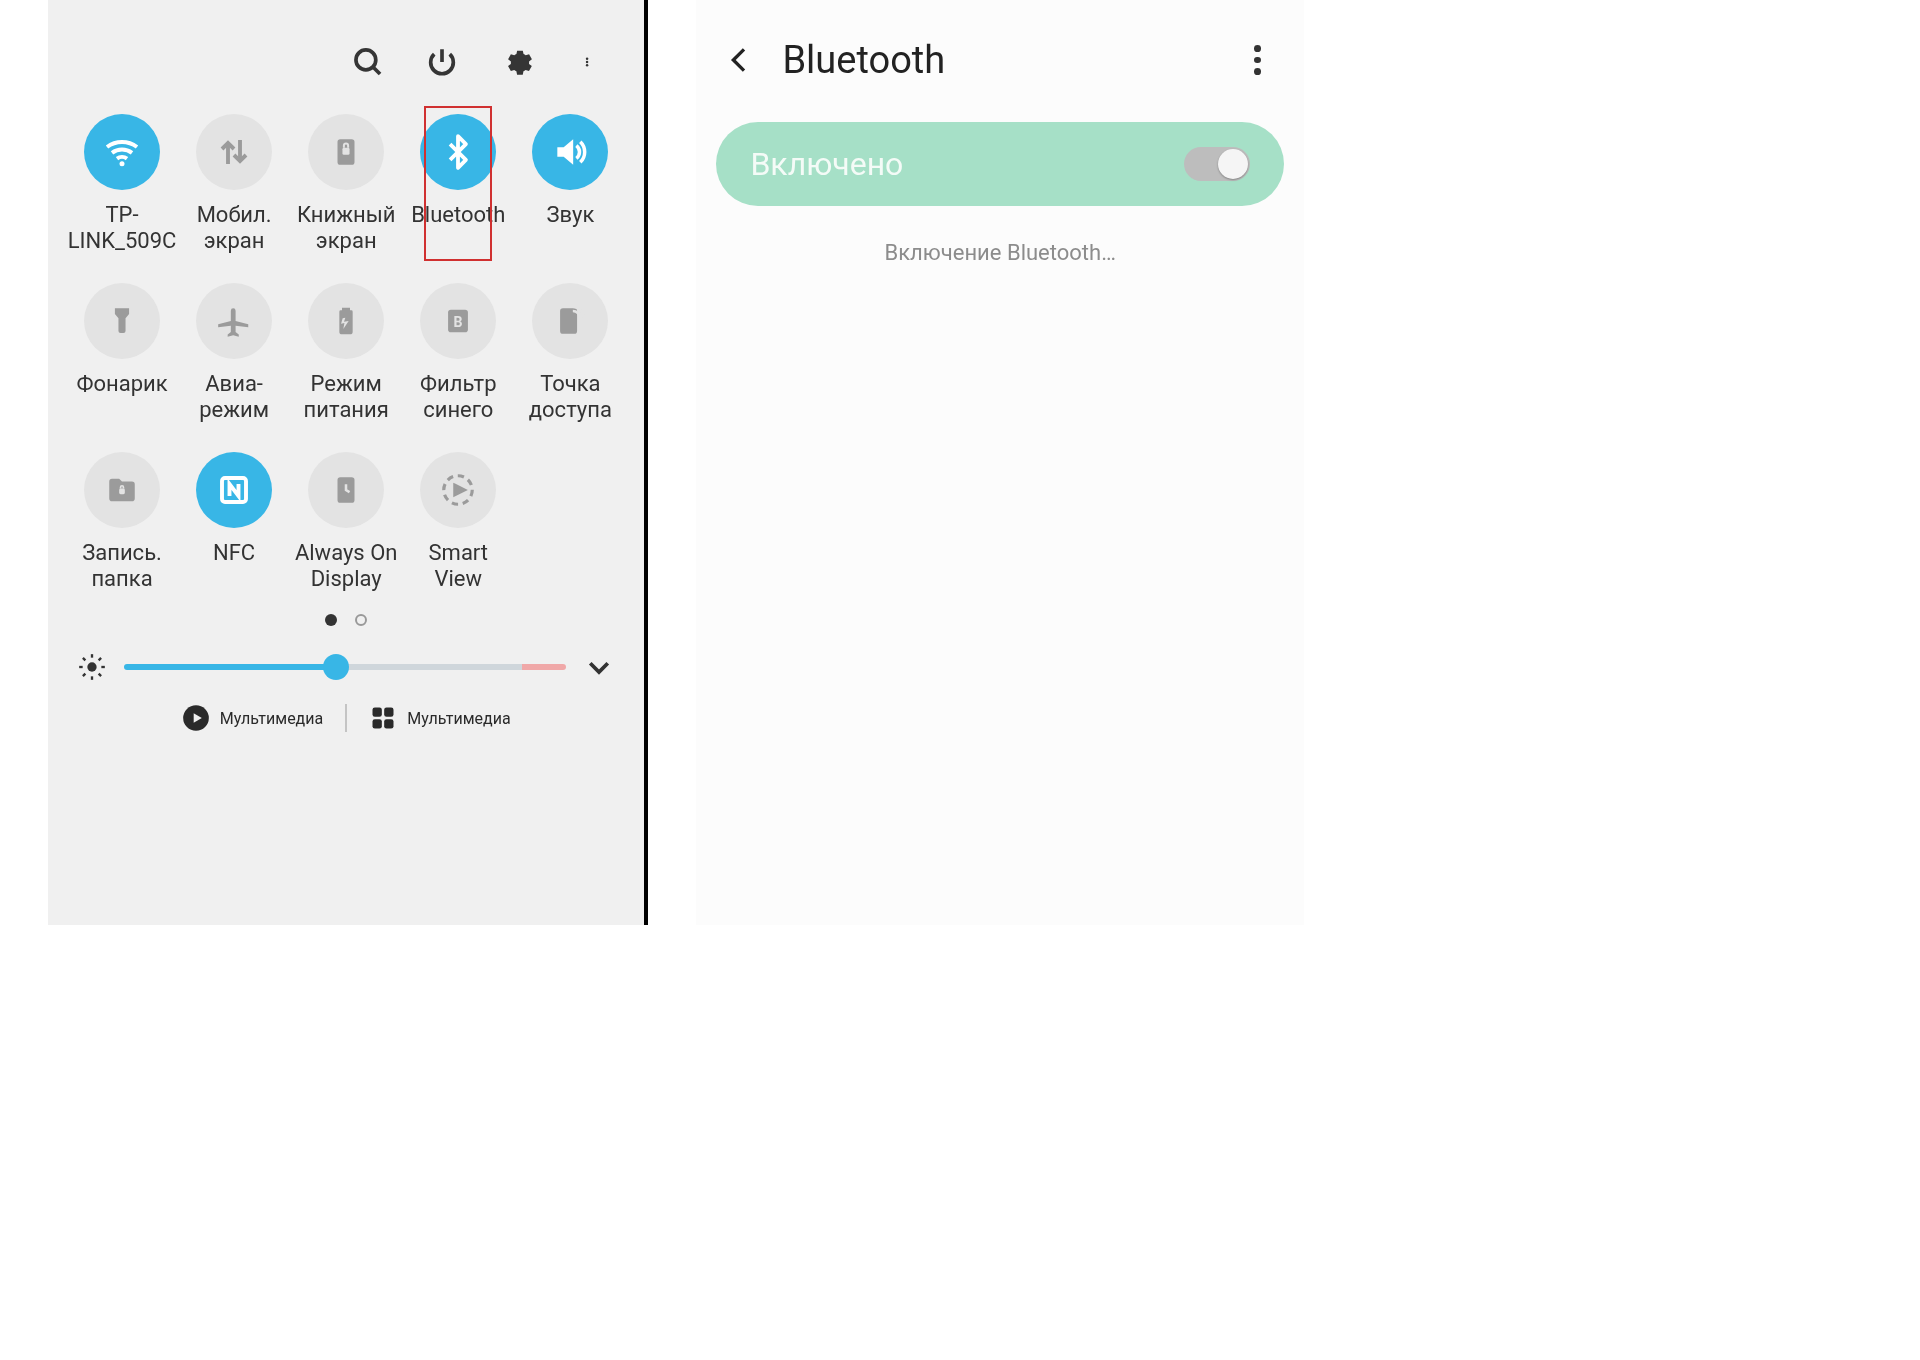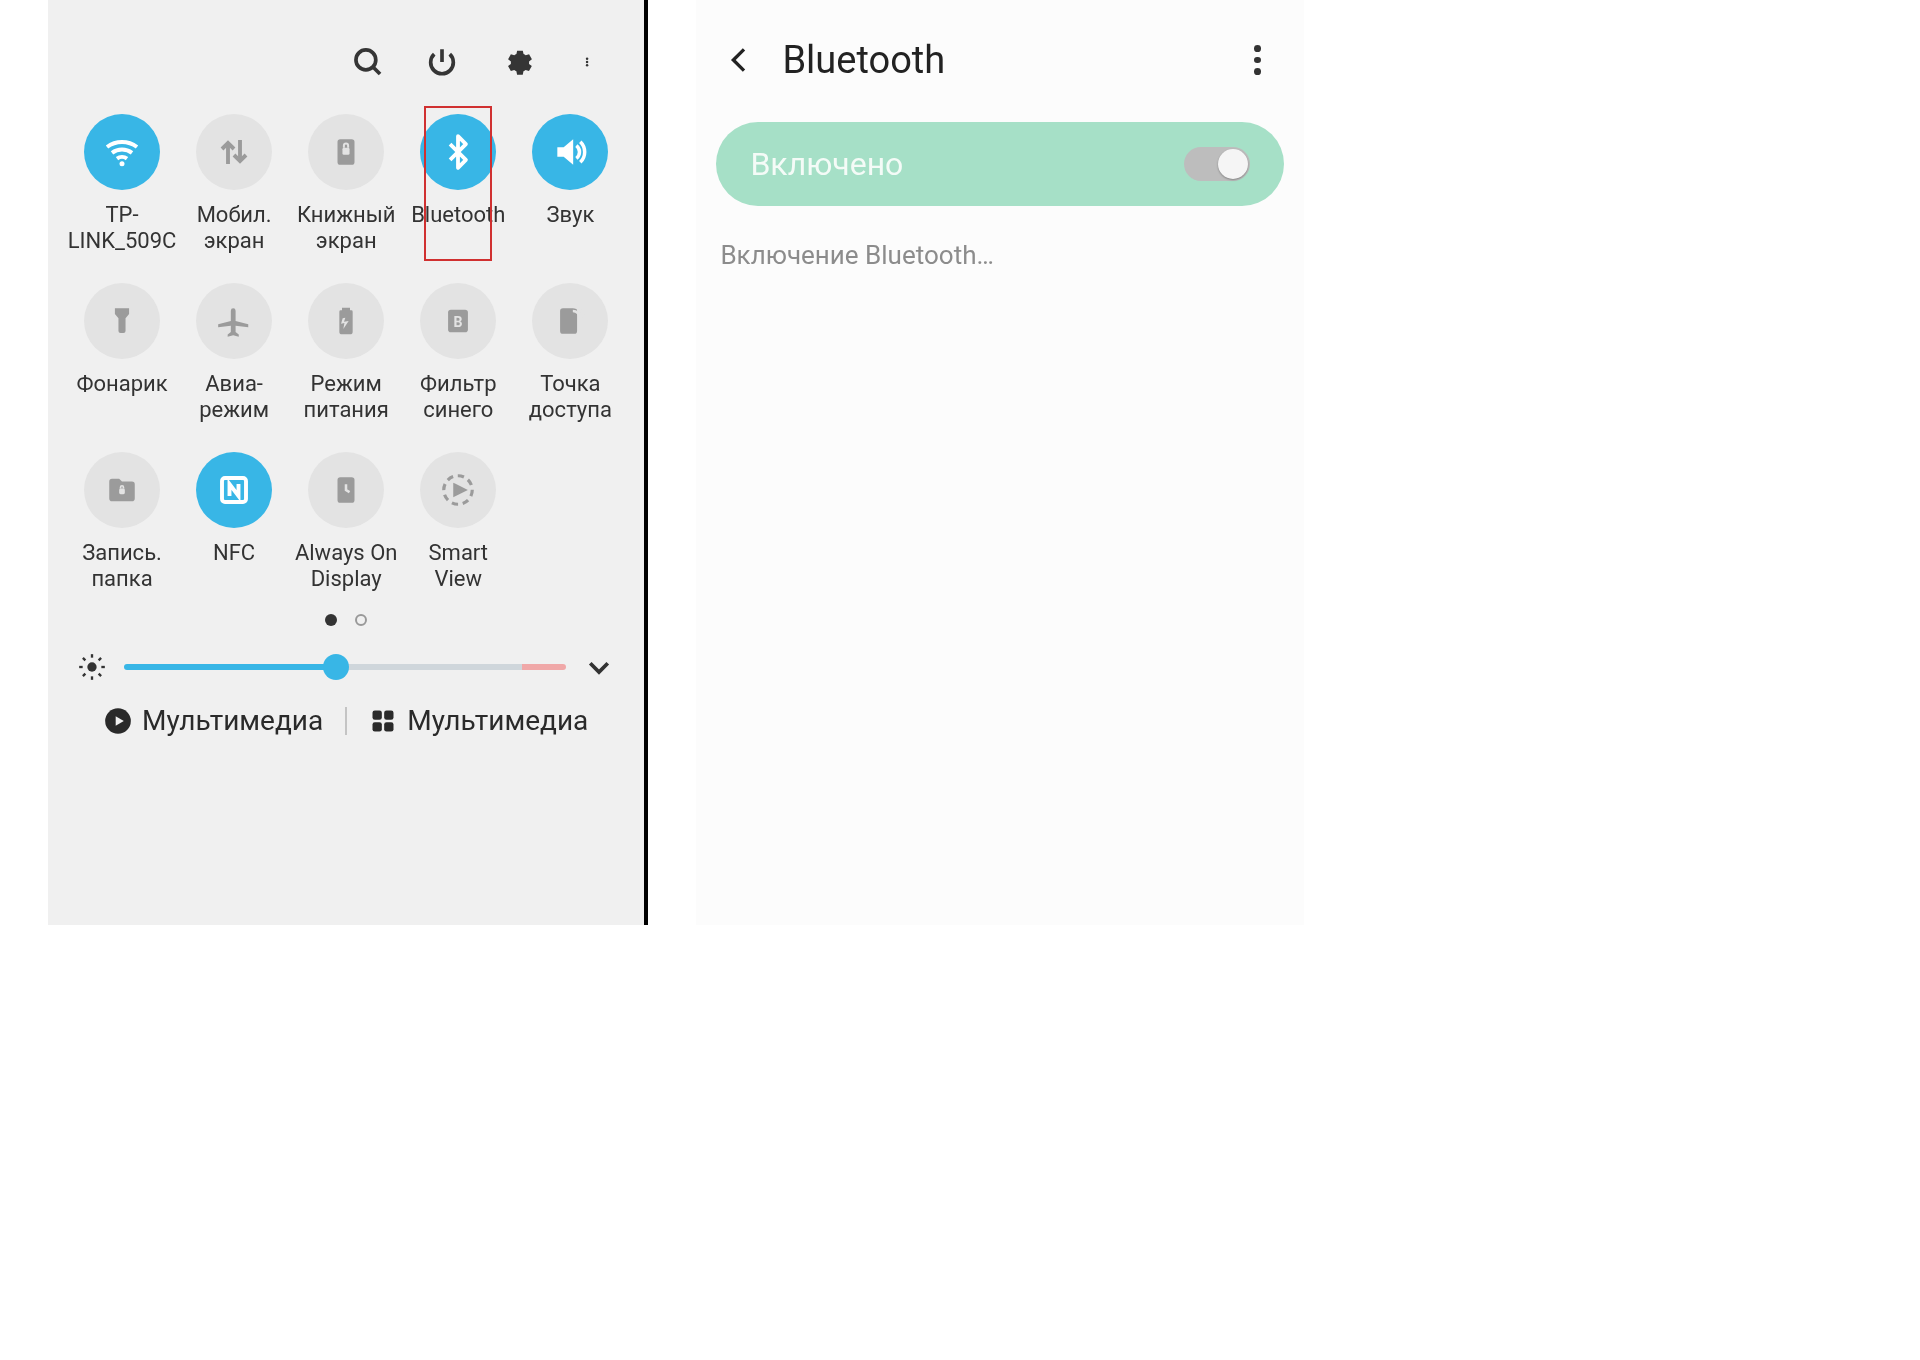--- a/index.html
+++ b/index.html
@@ -101,21 +101,21 @@
     top: 50%; transform: translate(-50%, -50%);
     width: 26px; height: 26px; border-radius: 50%;
     background: #38b6e6;
   }
   .b-chevron { width: 30px; height: 30px; color: #333; }
 
   .bottom-row {
     display: flex; align-items: center; justify-content: center;
     gap: 22px;
     margin-top: 22px;
-    font-size: 28px;
+    font-size: 16px;
     color: #2a2a2a;
   }
   .bottom-row .vsep {
     width: 2px; height: 28px; background: #c4c4c4;
   }
   .bottom-btn { display: flex; align-items: center; gap: 10px; }
   .bottom-btn .bicon { width: 28px; height: 28px; }
 
   
   .rt-header {
@@ -152,21 +152,22 @@
     top: 2px; right: 2px;
     width: 30px; height: 30px;
     border-radius: 50%;
     background: #f5f5f5;
     box-shadow: 0 1px 2px rgba(0,0,0,.3);
   }
 
   .rt-status {
     padding: 34px 24px;
     color: #8c8c8c;
-    font-size: 26px;
+    font-size: 22px;
+    text-align: center;
   }
 
   svg { display:block; }
 </style>
 </head>
 <body>
 
 <div class="panel panel-left">
 
   <div class="qs-top-icons">

